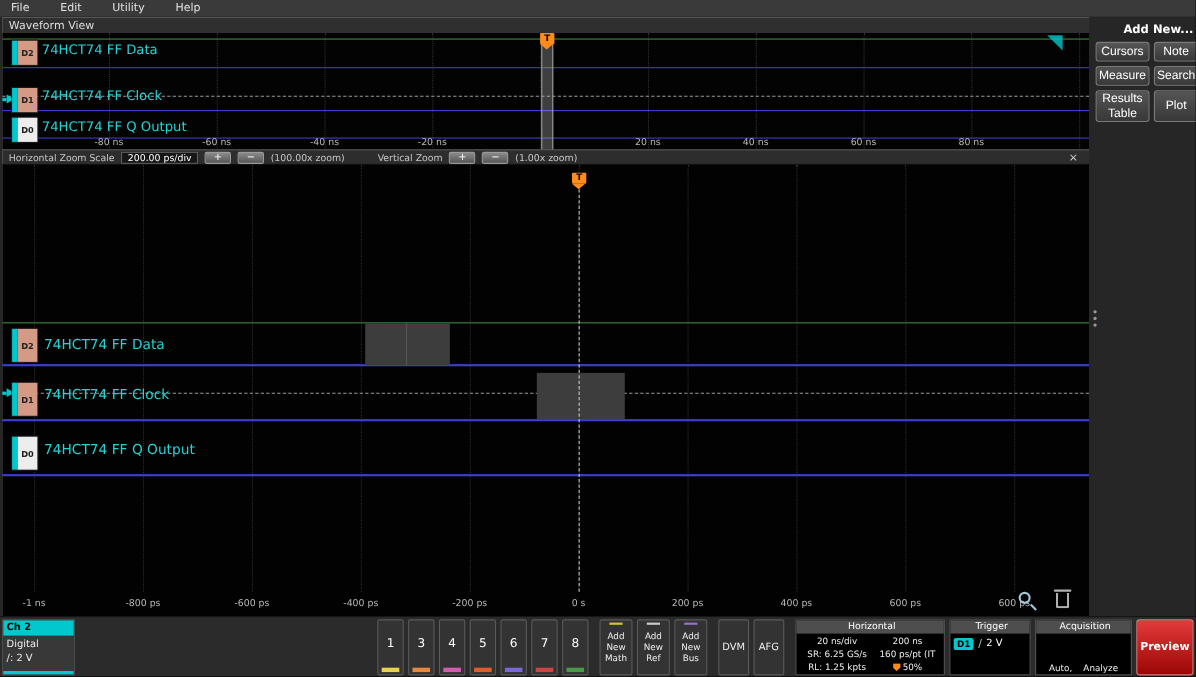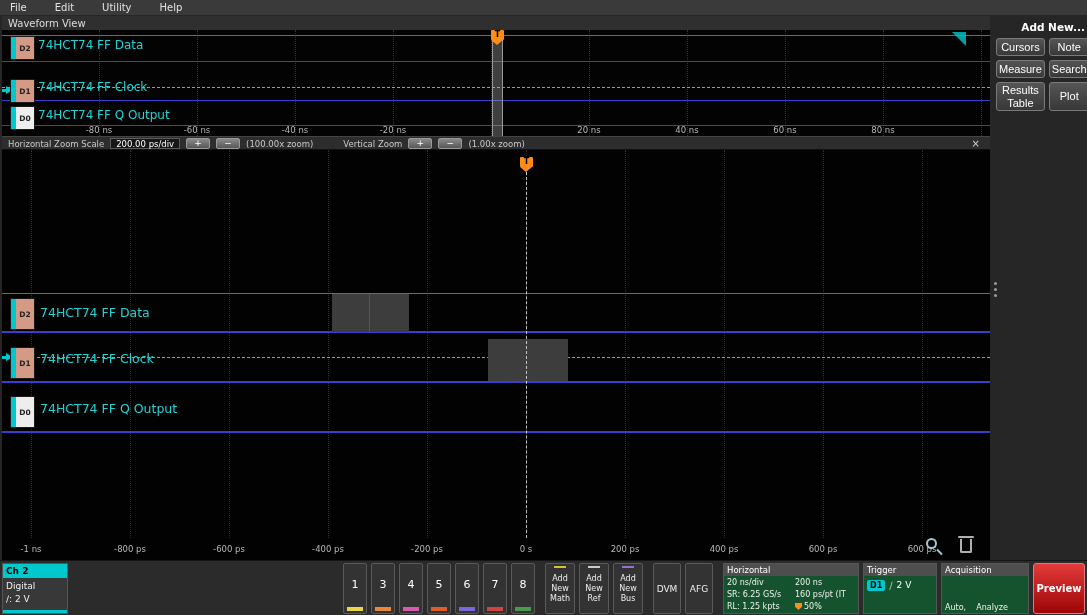--- a/index.html
+++ b/index.html
@@ -99,21 +99,21 @@
   .chbtn { width:24px; background:#333; border:1px solid #5a5a5a; border-radius:2px; position:relative;
            color:#fff; font-size:11px; display:flex; align-items:center; justify-content:center; padding-bottom:8px; }
   .chstrip { position:absolute; bottom:2px; left:3px; right:3px; height:4px; background:#888; }
   .addbtn { width:30px; background:#333; border:1px solid #5a5a5a; border-radius:2px; position:relative;
             color:#eee; font-size:8px; display:flex; flex-direction:column; align-items:center; justify-content:center; line-height:1.25; }
   .addtop { position:absolute; top:2px; left:8px; right:8px; height:2px; }
   .sqbtn { width:28px; background:#333; border:1px solid #5a5a5a; border-radius:2px; color:#eee; font-size:9px;
            display:flex; align-items:center; justify-content:center; }
   .firstadd { margin-left:6px; } .firstsq { margin-left:6px; } .firstpanel { margin-left:6px; }
 
-  .panel { background:#14532d; border:1px solid #555; display:flex; flex-direction:column; }
+  .panel { background:#000000; border:1px solid #555; display:flex; flex-direction:column;text-align:center; }
   .phead { height:12px; background:#4e4e4e; color:#fff; font-size:8.5px; line-height:12px; padding-left:3px; }
   .hpanel { width:136px; } .tpanel { width:74px; } .apanel { width:88px; }
   .hbody { flex:1; display:grid; grid-template-columns:68px auto; font-size:8px; color:#f0f0f0;
            padding:2px 3px; row-gap:1px; align-content:space-between; }
   .exp { display:inline-block; width:7px; height:7px; background:#ff8c1a; margin-right:2px; vertical-align:-1px;
          clip-path:polygon(0 0,100% 0,100% 55%,50% 100%,0 55%); }
   .tbody { flex:1; display:flex; align-items:flex-start; gap:4px; padding:4px 3px; font-size:9px; color:#fff; }
   .d1badge { background:#00c8cc; color:#000; font-size:8px; font-weight:bold; padding:1px 3px; border-radius:2px; }
   .slope { color:#9fd89f; font-size:10px; }
   .abody { flex:1; font-size:8px; color:#f0f0f0; padding:2px 3px; line-height:1.5; white-space:pre; }

